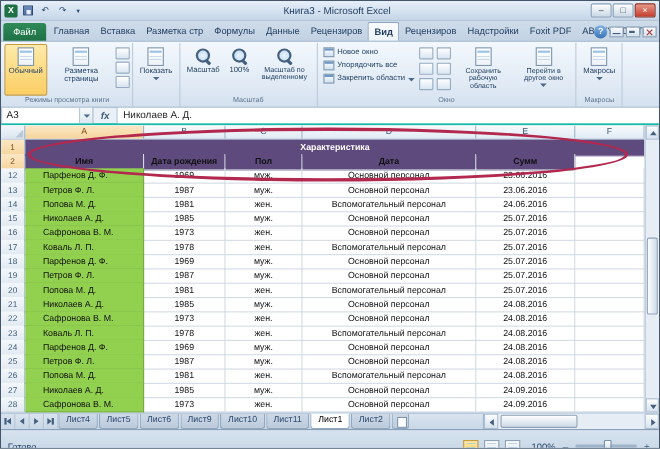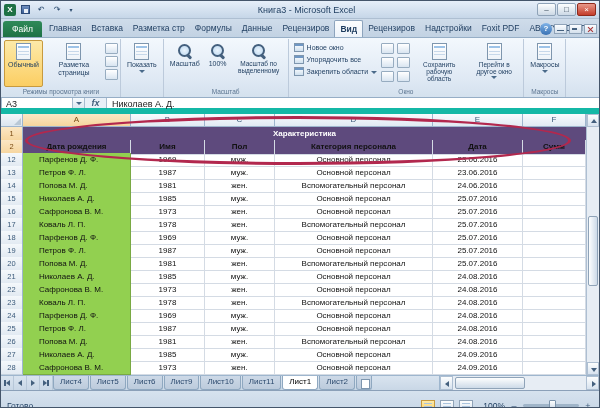--- a/index.html
+++ b/index.html
@@ -69,21 +69,21 @@
     transform:rotate(45deg); border-radius:1px; }
   .menucol { display:flex; flex-direction:column; justify-content:flex-start; gap:1px; padding-top:2px; }
   .mbtn { display:flex; align-items:center; gap:3px; font-size:7px; color:#1c3b5e; padding:1px 3px;
     border-radius:2px; white-space:nowrap; }
   .mic { width:10px; height:9px; border:1px solid #7e96ae; background:linear-gradient(#ffffff,#cfe0ef); position:relative; flex:none; }
   .mic::before { content:""; position:absolute; left:0; right:0; top:0; height:2px; background:#6f97c4; }
   .icongrid { display:grid; grid-template-columns:14px 14px; grid-auto-rows:12px; gap:2px; padding-top:3px; }
   .ribbon .wide .blab { max-width:46px; font-size:6.5px; }
 
   
-  .fbar { height:16px; display:flex; align-items:stretch; background:#e9f0f8; border-bottom:6px solid #14b8a6; }
+  .fbar { height:16px; display:flex; align-items:stretch; background:#e9f0f8; border-bottom:2px solid #14b8a6; }
   .namebox { width:72px; background:#fff; border:1px solid #a7bccf; border-top:none; border-bottom:none;
     font-size:9px; padding:1px 4px; color:#222; }
   .nb-drop { width:12px; display:flex; align-items:center; justify-content:center; background:linear-gradient(#f6fafd,#dde7f1);
     border-right:1px solid #a7bccf; }
   .fx { width:22px; font-size:9px; font-style:italic; font-weight:bold; color:#44607e; display:flex;
     align-items:center; justify-content:center; border-right:1px solid #a7bccf; }
   .fval { flex:1; background:#fff; font-size:9px; padding:1px 5px; color:#222; }
 
   
   .sheetarea { display:flex; height:261px; background:#fff; }
@@ -324,24 +324,23 @@
           <div class="colh">D</div>
           <div class="colh">E</div>
           <div class="colh">F</div>
         </div>
       <div class="grow hdr1 gridline">
         <div class="rownum">1</div>
         <div class="mergedtitle">Характеристика</div>
       </div>
       <div class="grow hdr2 gridline">
         <div class="rownum">2</div>
+        <div class="cell hcell">Имя</div>
         <div class="cell hcell">Дата рождения</div>
-        <div class="cell hcell">Имя</div>
         <div class="cell hcell">Пол</div>
-        <div class="cell hcell">Категория персонала</div>
         <div class="cell hcell">Дата</div>
         <div class="cell hcell">Сумм</div>
       </div>
       <div>
           <div class="grow gridline">
             <div class="rownum">12</div>
             <div class="cell c0">Парфенов Д. Ф.</div>
             <div class="cell c1">1969</div>
             <div class="cell c2">муж.</div>
             <div class="cell c3">Основной персонал</div>

